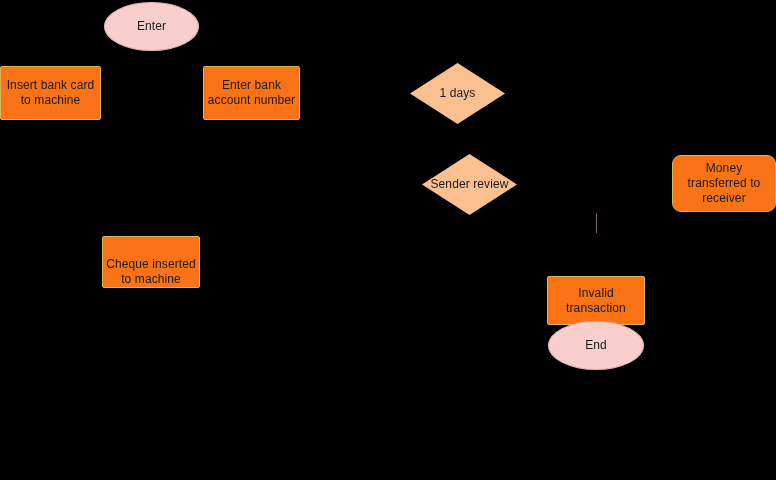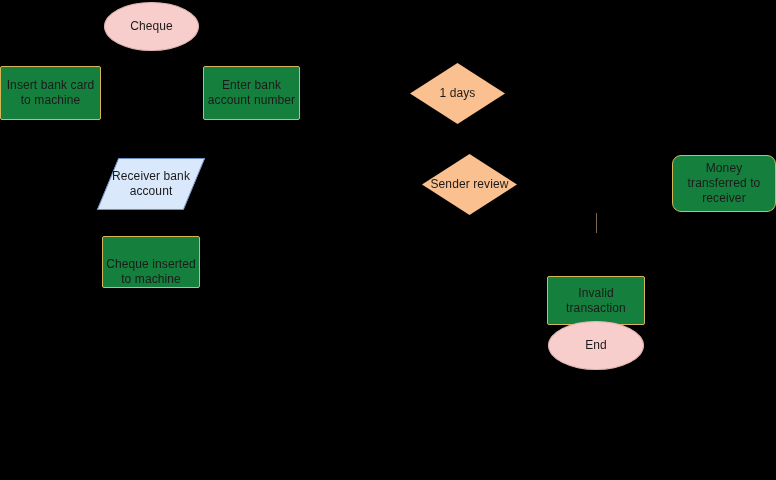--- a/index.html
+++ b/index.html
@@ -35,21 +35,21 @@
 
   
   .terminator {
     background: #f8cecc;
     border: 1px solid #e0b4b2;
     border-radius: 50%;
   }
 
   
   .process {
-    background: #15803d;
+    background: #f97316;
     border: 1px solid #d6b656;
     border-radius: 2px;
   }
   .process.rounded {
     border-radius: 9px;
   }
 
   
   .decision {
     background: transparent;
@@ -109,46 +109,38 @@
   }
 </style>
 </head>
 <body>
 
 <div id="canvas">
 
   <div class="connector vertical" style="left:596px; top:213px; height:20px;"></div>
 
   <div class="node terminator" style="left:104px; top:2px; width:95px; height:49px;">
-    <span>Cheque</span>
+    <span>Enter</span>
   </div>
 
   <div class="node process" style="left:0px; top:66px; width:101px; height:54px;">
     <span>Insert bank card
 to machine</span>
   </div>
 
   <div class="node process" style="left:203px; top:66px; width:97px; height:54px;">
     <span>Enter bank
 account number</span>
   </div>
 
   <div class="node decision" style="left:410px; top:63px; width:95px; height:61px;">
     <div class="diamond-fill"></div>
     <span class="decision-label">1 days</span>
   </div>
 
-  <div class="node data" style="left:97px; top:158px; width:108px; height:52px;">
-    <div class="para-fill"></div>
-    <svg class="para-outline" viewBox="0 0 108 52" preserveAspectRatio="none">
-      <polygon points="21.6,0.5 107.5,0.5 86.4,51.5 0.5,51.5" fill="none" stroke="#6c8ebf" stroke-width="1"></polygon>
-    </svg>
-    <span class="data-label">Receiver bank
-account</span>
-  </div>
 
   <div class="node decision" style="left:422px; top:154px; width:95px; height:61px;">
     <div class="diamond-fill"></div>
     <span class="decision-label">Sender review</span>
   </div>
 
 
   <div class="node process rounded" style="left:672px; top:155px; width:104px; height:57px;">
     <span>Money
 transferred to

